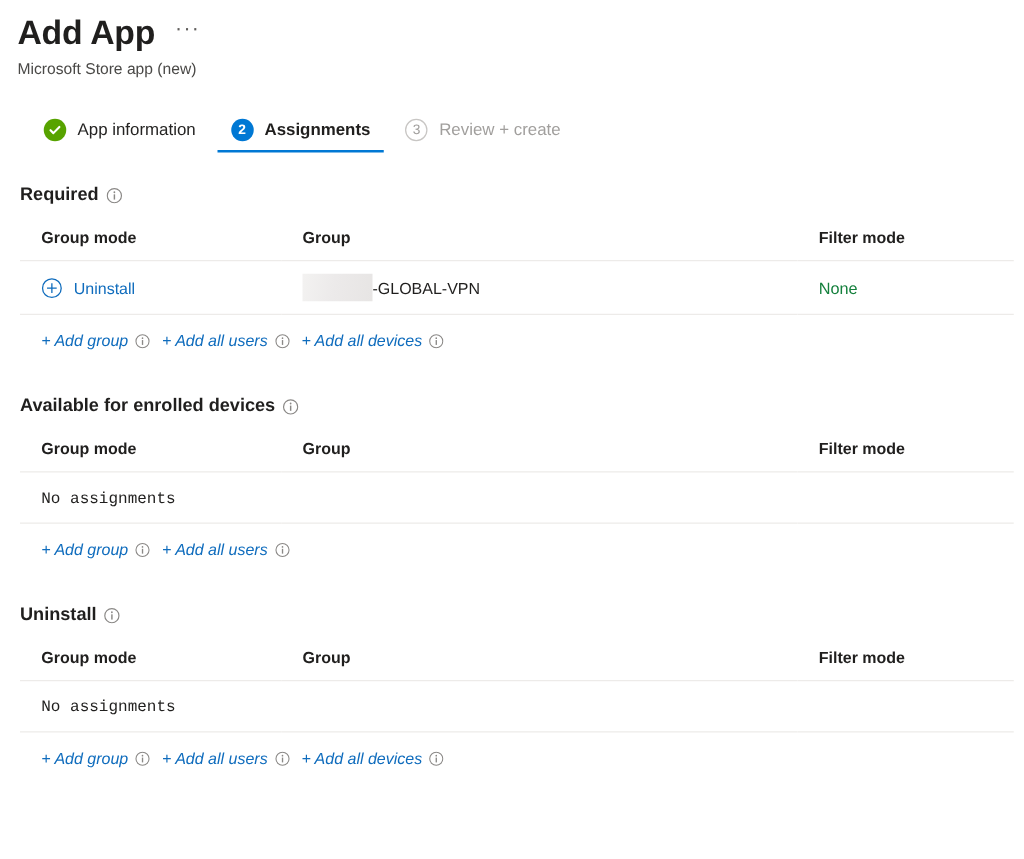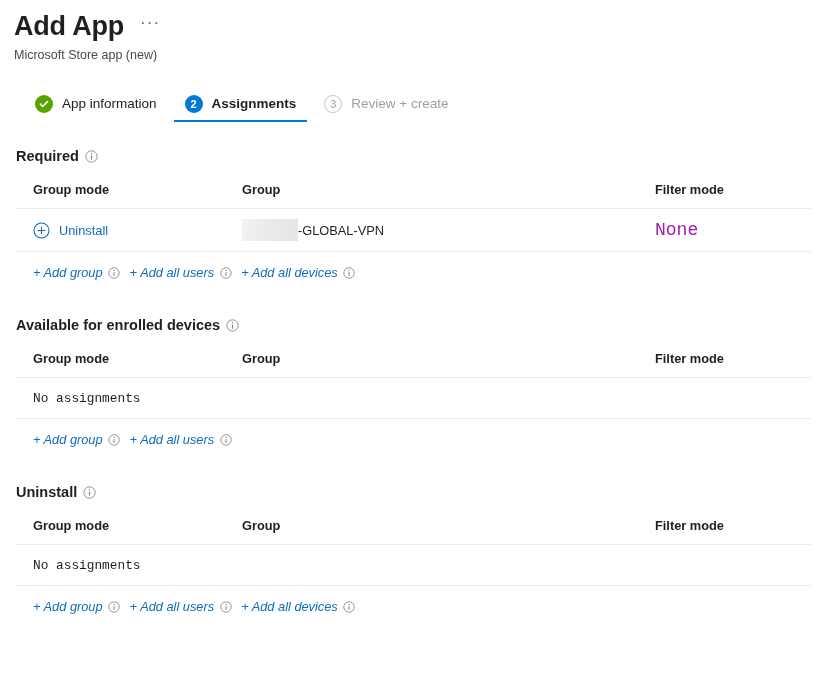--- a/index.html
+++ b/index.html
@@ -147,21 +147,21 @@
 
   .group-cell { display: flex; align-items: center; }
   .redaction {
     display: inline-block;
     width: 56px;
     height: 22px;
     background: linear-gradient(100deg, #f3f2f1 0%, #eceaea 45%, #e7e5e4 100%);
     flex: 0 0 auto;
   }
   .group-text { font-size: 12.8px; color: #201f1e; }
-  .filter-link { color: #a21caf; font-size: 18px; cursor: pointer; font-family: Liberation Mono, monospace; }
+  .filter-link { color: #15803d; font-size: 13px; cursor: pointer; }
   .empty-cell { color: #201f1e; font-size: 12.8px; font-family: Liberation Mono, monospace; }
 
   
   .actions-row {
     display: flex;
     align-items: center;
     gap: 5px;
     margin-top: 13px;
     padding-left: 17px;
     flex-wrap: nowrap;

